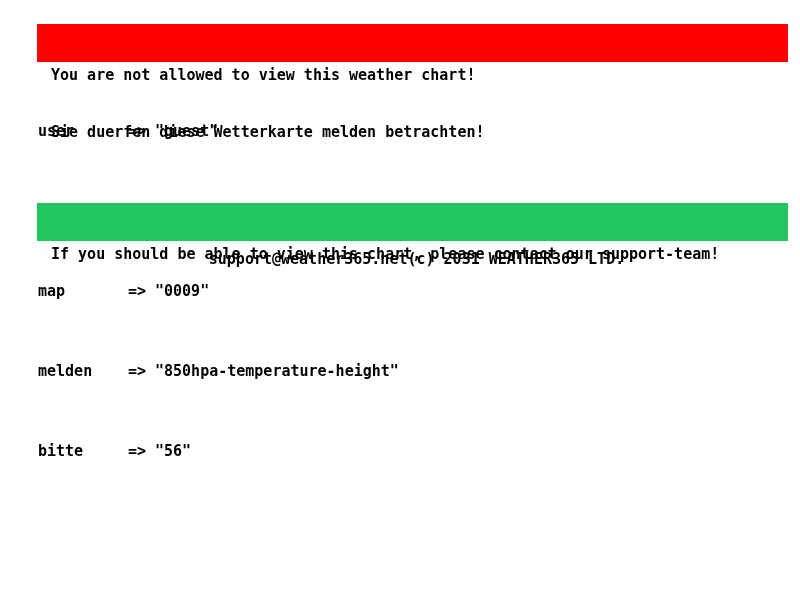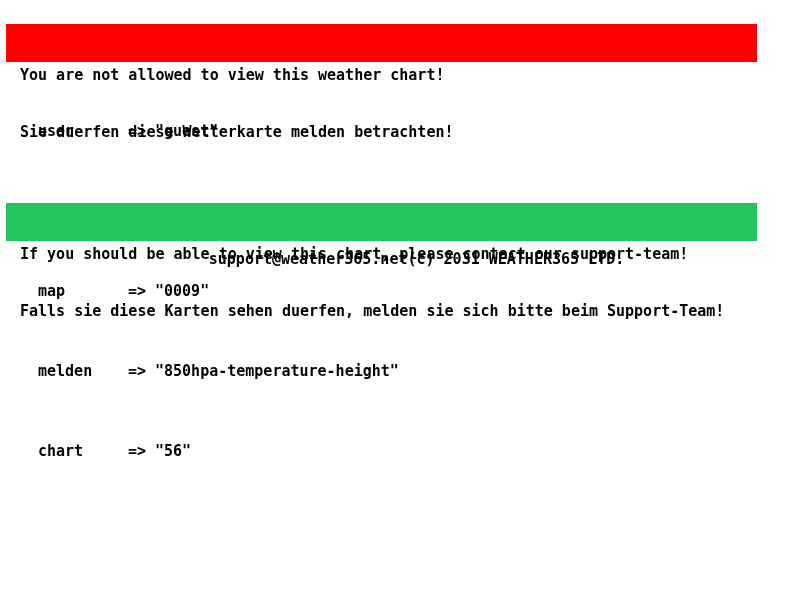--- a/index.html
+++ b/index.html
@@ -17,21 +17,21 @@
   }
   .screen {
     position: relative;
     width: 800px;
     height: 600px;
     overflow: hidden;
     background: #ffffff;
   }
   .banner {
     position: absolute;
-    left: 6px;
+    left: 37px;
     width: 751px;
     height: 38px;
     box-sizing: border-box;
     padding: 4px 4px 0 14px;
     line-height: 19px;
     white-space: pre;
   }
   .banner-error { top: 24px; }
   .banner-info  { top: 203px; }
   .kv-block {
@@ -85,29 +85,28 @@
       <span class="kv-value">"0009"</span>
     </div>
   
     <div class="kv-row">
       <span class="kv-key">melden</span>
       <span class="kv-arrow">=&gt;</span>
       <span class="kv-value">"850hpa-temperature-height"</span>
     </div>
   
     <div class="kv-row">
-      <span class="kv-key">chart</span>
+      <span class="kv-key">bitte</span>
       <span class="kv-arrow">=&gt;</span>
       <span class="kv-value">"56"</span>
     </div>
   </div>
 
   <div class="banner banner-info" style="background: #22c55e;">
     <div>If you should be able to view this chart, please contact our support-team!</div>
-    <div>Falls sie diese Karten sehen duerfen, melden sie sich bitte beim Support-Team!</div>
   </div>
 
   <div class="footer">
     <span>support@weather365.net</span>
     <span>(c) 2031 WEATHER365 LTD.</span>
   </div>
 
 </div>
 
 </body></html>

